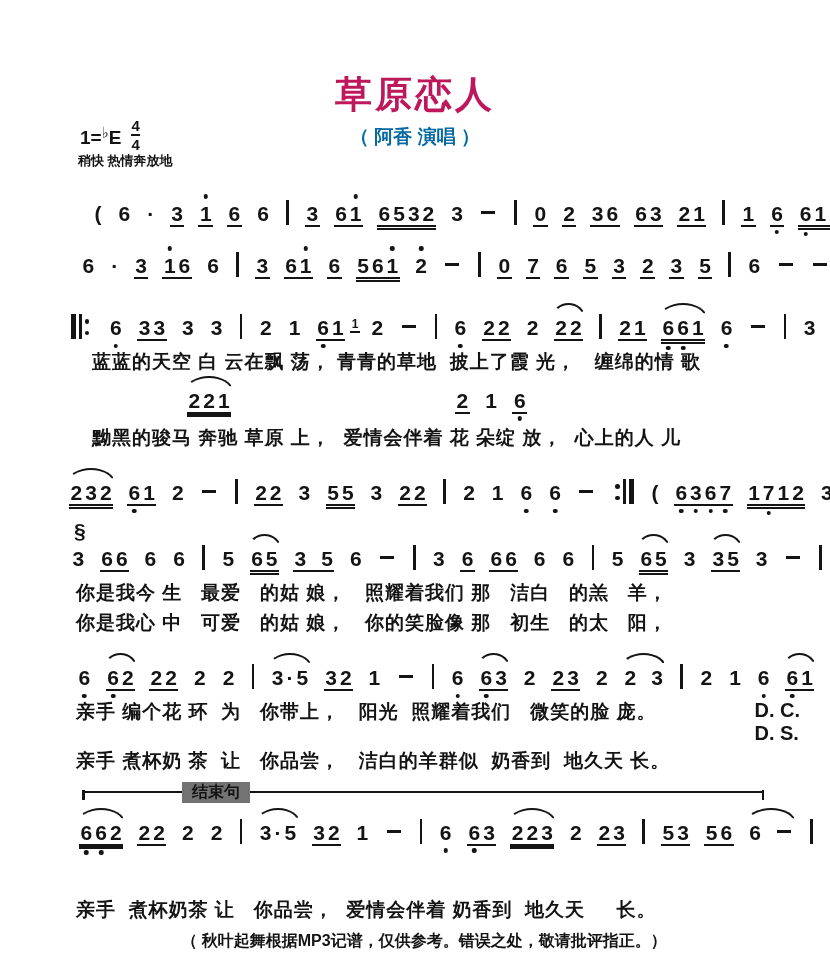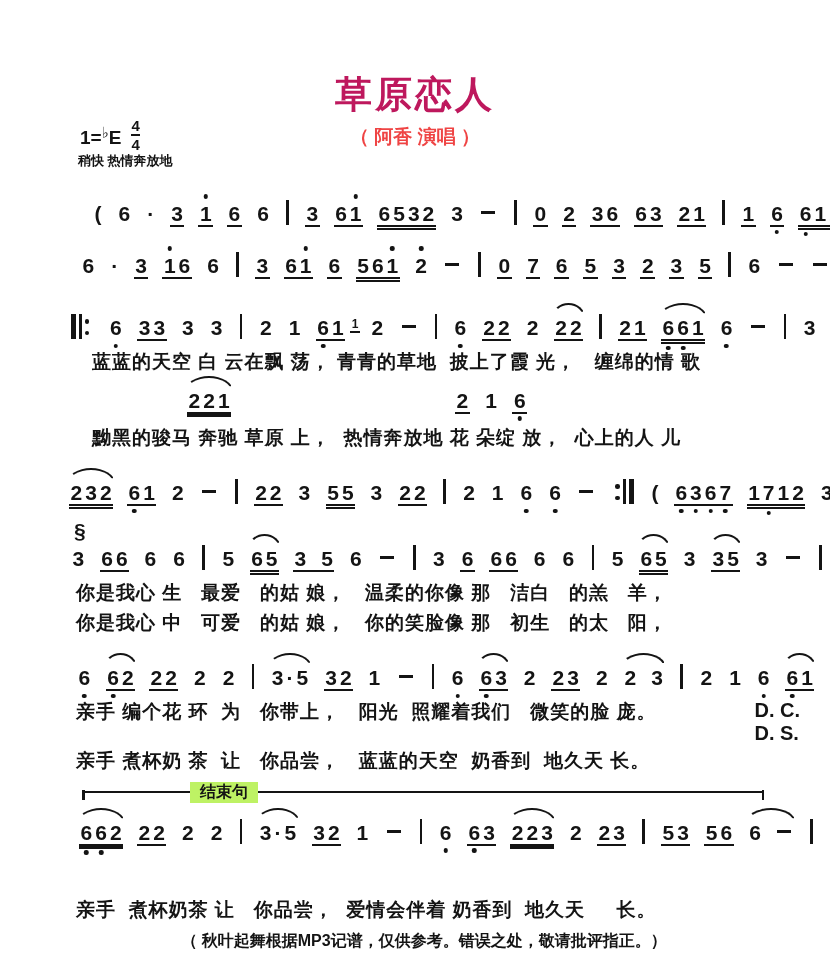--- a/index.html
+++ b/index.html
@@ -47,51 +47,51 @@
   .rd::before{top:2px;} .rd::after{bottom:2px;}
   .tok.bar{margin:0 9px;}
   .lyr{position:relative;font-size:19px;font-weight:bold;letter-spacing:1px;
        white-space:pre;line-height:1.4;margin-top:3px;}
   .side{position:absolute;right:-14px;top:0;font-size:20px;font-weight:bold;
         line-height:1.15;letter-spacing:0;white-space:pre;}
   .segno{font-size:21px;font-weight:bold;margin:8px 0 -12px 12px;}
   .ending{position:relative;height:12px;margin:16px 22px 0 20px;border-top:2.5px solid #141414;}
   .ending::before,.ending::after{content:"";position:absolute;top:-2.5px;width:2.5px;height:10px;background:#141414;}
   .ending::before{left:0;} .ending::after{right:0;}
-  .ending .elabel{position:absolute;left:108px;top:-11px;background:#bef264;padding:0 10px;
+  .ending .elabel{position:absolute;left:100px;top:-11px;background:#737373;padding:0 10px;
                   font-size:16px;font-weight:bold;}
   .footer-note{text-align:center;font-size:16px;font-weight:bold;margin-top:8px;white-space:pre;}
 </style>
 </head>
 <body>
 
 <div class="page">
   <div class="header">
     <div class="title" style="color: #be185d;">草原恋人</div>
-    <div class="subtitle" style="color: #ef4444;">（ 阿香 演唱 ）</div>
+    <div class="subtitle" style="color: #0369a1;">（ 阿香 演唱 ）</div>
     <div class="keysig">
       <span>1=</span><span class="flat">♭</span><span>E</span><span class="frac"><div class="num">4</div><div class="den">4</div></span>
     </div>
     <div class="tempo">稍快 热情奔放地</div>
   </div>
   <div class="score" id="score">
       <div class="mline" style="padding-left: 24px;"><span class="tok"><span class="dg">(</span></span><span class="tok"><span class="dg">6</span></span><span class="tok"><span class="dg">·</span></span><span class="tok u1"><span class="dg">3</span></span><span class="tok u1"><span class="dg">1<i class="da"></i></span></span><span class="tok u1"><span class="dg">6</span></span><span class="tok"><span class="dg">6</span></span><span class="tok bar"><i class="bl"></i></span><span class="tok u1"><span class="dg">3</span></span><span class="tok u1"><span class="dg">6</span><span class="dg">1<i class="da"></i></span></span><span class="tok u2"><span class="dg">6</span><span class="dg">5</span><span class="dg">3</span><span class="dg">2</span></span><span class="tok"><span class="dg">3</span></span><span class="tok"><i class="dash"></i></span><span class="tok bar"><i class="bl"></i></span><span class="tok u1"><span class="dg">0</span></span><span class="tok u1"><span class="dg">2</span></span><span class="tok u1"><span class="dg">3</span><span class="dg">6</span></span><span class="tok u1"><span class="dg">6</span><span class="dg">3</span></span><span class="tok u1"><span class="dg">2</span><span class="dg">1</span></span><span class="tok bar"><i class="bl"></i></span><span class="tok u1"><span class="dg">1</span></span><span class="tok u1"><span class="dg">6<i class="db"></i></span></span><span class="tok u2"><span class="dg">6<i class="db"></i></span><span class="dg">1</span><span class="dg">2</span></span></div>
       <div class="mline" style="padding-left: 12px; margin-top: 6px;"><span class="tok"><span class="dg">6</span></span><span class="tok"><span class="dg">·</span></span><span class="tok u1"><span class="dg">3</span></span><span class="tok u1"><span class="dg">1<i class="da"></i></span><span class="dg">6</span></span><span class="tok"><span class="dg">6</span></span><span class="tok bar"><i class="bl"></i></span><span class="tok u1"><span class="dg">3</span></span><span class="tok u1"><span class="dg">6</span><span class="dg">1<i class="da"></i></span></span><span class="tok u1"><span class="dg">6</span></span><span class="tok u2"><span class="dg">5</span><span class="dg">6</span><span class="dg">1<i class="da"></i></span></span><span class="tok"><span class="dg">2<i class="da"></i></span></span><span class="tok"><i class="dash"></i></span><span class="tok bar"><i class="bl"></i></span><span class="tok u1"><span class="dg">0</span></span><span class="tok u1"><span class="dg">7</span></span><span class="tok u1"><span class="dg">6</span></span><span class="tok u1"><span class="dg">5</span></span><span class="tok u1"><span class="dg">3</span></span><span class="tok u1"><span class="dg">2</span></span><span class="tok u1"><span class="dg">3</span></span><span class="tok u1"><span class="dg">5</span></span><span class="tok bar"><i class="bl"></i></span><span class="tok"><span class="dg">6</span></span><span class="tok"><i class="dash"></i></span><span class="tok"><i class="dash"></i></span></div>
       <div class="mline" style="margin-top: 16px;"><span class="tok bar"><i class="bl thick"></i><i class="bl"></i><i class="rd"></i></span><span class="tok"><span class="dg">6<i class="db"></i></span></span><span class="tok u1"><span class="dg">3</span><span class="dg">3</span></span><span class="tok"><span class="dg">3</span></span><span class="tok"><span class="dg">3</span></span><span class="tok bar"><i class="bl"></i></span><span class="tok"><span class="dg">2</span></span><span class="tok"><span class="dg">1</span></span><span class="tok u1"><span class="dg">6<i class="db"></i></span><span class="dg">1</span></span><span class="tok u1 small"><span class="dg">1</span></span><span class="tok"><span class="dg">2</span></span><span class="tok"><i class="dash"></i></span><span class="tok bar"><i class="bl"></i></span><span class="tok"><span class="dg">6<i class="db"></i></span></span><span class="tok u1"><span class="dg">2</span><span class="dg">2</span></span><span class="tok"><span class="dg">2</span></span><span class="tok u1"><i class="arc"></i><span class="dg">2</span><span class="dg">2</span></span><span class="tok bar"><i class="bl"></i></span><span class="tok u1"><span class="dg">2</span><span class="dg">1</span></span><span class="tok u2"><i class="arc"></i><span class="dg">6<i class="db"></i></span><span class="dg">6<i class="db"></i></span><span class="dg">1</span></span><span class="tok"><span class="dg">6<i class="db"></i></span></span><span class="tok"><i class="dash"></i></span><span class="tok bar"><i class="bl"></i></span><span class="tok"><span class="dg">3</span></span></div>
       <div class="lyr" style="padding-left: 30px;">蓝蓝的天空 白 云在飘 荡， 青青的草地  披上了霞 光，   缠绵的情 歌</div>
       <div class="mline"><span style="display: inline-block; width: 118px;"></span><span class="tok u2"><i class="arc"></i><span class="dg">2</span><span class="dg">2</span><span class="dg">1</span></span><span style="display: inline-block; width: 210px;"></span><span class="tok u1"><span class="dg">2</span></span><span class="tok"><span class="dg">1</span></span><span class="tok u1"><span class="dg">6<i class="db"></i></span></span></div>
-      <div class="lyr" style="padding-left: 30px;">黝黑的骏马 奔驰 草原 上，  热情奔放地 花 朵绽 放，  心上的人 儿</div>
+      <div class="lyr" style="padding-left: 30px;">黝黑的骏马 奔驰 草原 上，  爱情会伴着 花 朵绽 放，  心上的人 儿</div>
       <div class="mline" style="margin-top: 14px;"><span class="tok u2"><i class="arc"></i><span class="dg">2</span><span class="dg">3</span><span class="dg">2</span></span><span class="tok u1"><span class="dg">6<i class="db"></i></span><span class="dg">1</span></span><span class="tok"><span class="dg">2</span></span><span class="tok"><i class="dash"></i></span><span class="tok bar"><i class="bl"></i></span><span class="tok u1"><span class="dg">2</span><span class="dg">2</span></span><span class="tok"><span class="dg">3</span></span><span class="tok u2"><span class="dg">5</span><span class="dg">5</span></span><span class="tok"><span class="dg">3</span></span><span class="tok u1"><span class="dg">2</span><span class="dg">2</span></span><span class="tok bar"><i class="bl"></i></span><span class="tok"><span class="dg">2</span></span><span class="tok"><span class="dg">1</span></span><span class="tok"><span class="dg">6<i class="db"></i></span></span><span class="tok"><span class="dg">6<i class="db"></i></span></span><span class="tok"><i class="dash"></i></span><span class="tok bar"><i class="rd"></i><i class="bl"></i><i class="bl thick"></i></span><span class="tok"><span class="dg">(</span></span><span class="tok u1"><span class="dg">6<i class="db"></i></span><span class="dg">3<i class="db"></i></span><span class="dg">6<i class="db"></i></span><span class="dg">7<i class="db"></i></span></span><span class="tok u2"><span class="dg">1</span><span class="dg">7<i class="db"></i></span><span class="dg">1</span><span class="dg">2</span></span><span class="tok"><span class="dg">3</span></span></div>
       <div class="segno">§</div>
       <div class="mline" style="padding-left: 2px;"><span class="tok"><span class="dg">3</span></span><span class="tok u1"><span class="dg">6</span><span class="dg">6</span></span><span class="tok"><span class="dg">6</span></span><span class="tok"><span class="dg">6</span></span><span class="tok bar"><i class="bl"></i></span><span class="tok"><span class="dg">5</span></span><span class="tok u2"><i class="arc"></i><span class="dg">6</span><span class="dg">5</span></span><span class="tok u1"><span class="dg">3</span><i class="gap"></i><span class="dg">5</span></span><span class="tok"><span class="dg">6</span></span><span class="tok"><i class="dash"></i></span><span class="tok bar"><i class="bl"></i></span><span class="tok"><span class="dg">3</span></span><span class="tok u1"><span class="dg">6</span></span><span class="tok u1"><span class="dg">6</span><span class="dg">6</span></span><span class="tok"><span class="dg">6</span></span><span class="tok"><span class="dg">6</span></span><span class="tok bar"><i class="bl"></i></span><span class="tok"><span class="dg">5</span></span><span class="tok u2"><i class="arc"></i><span class="dg">6</span><span class="dg">5</span></span><span class="tok"><span class="dg">3</span></span><span class="tok u1"><i class="arc"></i><span class="dg">3</span><span class="dg">5</span></span><span class="tok"><span class="dg">3</span></span><span class="tok"><i class="dash"></i></span><span class="tok bar"><i class="bl"></i></span></div>
-      <div class="lyr" style="padding-left: 14px;">你是我心 生   最爱   的姑 娘，   温柔的你像 那   洁白   的羔   羊，</div>
+      <div class="lyr" style="padding-left: 14px;">你是我今 生   最爱   的姑 娘，   照耀着我们 那   洁白   的羔   羊，</div>
       <div class="lyr" style="padding-left: 14px;">你是我心 中   可爱   的姑 娘，   你的笑脸像 那   初生   的太   阳，</div>
       <div class="mline" style="padding-left: 8px; margin-top: 14px;"><span class="tok"><span class="dg">6<i class="db"></i></span></span><span class="tok u1"><i class="arc"></i><span class="dg">6<i class="db"></i></span><span class="dg">2</span></span><span class="tok u1"><span class="dg">2</span><span class="dg">2</span></span><span class="tok"><span class="dg">2</span></span><span class="tok"><span class="dg">2</span></span><span class="tok bar"><i class="bl"></i></span><span class="tok"><i class="arc"></i><span class="dg">3</span><span class="dg">·</span><span class="dg">5</span></span><span class="tok u1"><span class="dg">3</span><span class="dg">2</span></span><span class="tok"><span class="dg">1</span></span><span class="tok"><i class="dash"></i></span><span class="tok bar"><i class="bl"></i></span><span class="tok"><span class="dg">6<i class="db"></i></span></span><span class="tok u1"><i class="arc"></i><span class="dg">6<i class="db"></i></span><span class="dg">3</span></span><span class="tok"><span class="dg">2</span></span><span class="tok u1"><span class="dg">2</span><span class="dg">3</span></span><span class="tok"><span class="dg">2</span></span><span class="tok"><i class="arc"></i><span class="dg">2</span><i class="gap"></i><span class="dg">3</span></span><span class="tok bar"><i class="bl"></i></span><span class="tok"><span class="dg">2</span></span><span class="tok"><span class="dg">1</span></span><span class="tok"><span class="dg">6<i class="db"></i></span></span><span class="tok u1"><i class="arc"></i><span class="dg">6<i class="db"></i></span><span class="dg">1</span></span><span class="tok"><span class="dg">6</span></span></div>
       <div class="lyr" style="padding-left: 14px;">亲手 编个花 环  为   你带上，   阳光  照耀着我们   微笑的脸 庞。<div class="side"><div>D. C.</div><div>D. S.</div></div></div>
-      <div class="lyr" style="padding-left: 14px; margin-top: 22px;">亲手 煮杯奶 茶  让   你品尝，   蓝蓝的天空  奶香到  地久天 长。</div>
+      <div class="lyr" style="padding-left: 14px; margin-top: 22px;">亲手 煮杯奶 茶  让   你品尝，   洁白的羊群似  奶香到  地久天 长。</div>
       <div class="ending">
         <span class="elabel">结束句</span>
       </div>
       <div class="mline" style="padding-left: 10px;"><span class="tok u2"><i class="arc"></i><span class="dg">6<i class="db"></i></span><span class="dg">6<i class="db"></i></span><span class="dg">2</span></span><span class="tok u1"><span class="dg">2</span><span class="dg">2</span></span><span class="tok"><span class="dg">2</span></span><span class="tok"><span class="dg">2</span></span><span class="tok bar"><i class="bl"></i></span><span class="tok"><i class="arc"></i><span class="dg">3</span><span class="dg">·</span><span class="dg">5</span></span><span class="tok u1"><span class="dg">3</span><span class="dg">2</span></span><span class="tok"><span class="dg">1</span></span><span class="tok"><i class="dash"></i></span><span class="tok bar"><i class="bl"></i></span><span class="tok"><span class="dg">6<i class="db"></i></span></span><span class="tok u1"><span class="dg">6<i class="db"></i></span><span class="dg">3</span></span><span class="tok u2"><i class="arc"></i><span class="dg">2</span><span class="dg">2</span><span class="dg">3</span></span><span class="tok"><span class="dg">2</span></span><span class="tok u1"><span class="dg">2</span><span class="dg">3</span></span><span class="tok bar"><i class="bl"></i></span><span class="tok u1"><span class="dg">5</span><span class="dg">3</span></span><span class="tok u1"><span class="dg">5</span><span class="dg">6</span></span><span class="tok"><i class="arc"></i><span class="dg">6</span><i class="gap"></i><i class="dash"></i></span><span class="tok bar"><i class="bl"></i></span><span class="tok"><span class="dg">6</span></span></div>
       <div class="lyr" style="padding-left: 14px; margin-top: 46px;">亲手  煮杯奶茶 让   你品尝，  爱情会伴着 奶香到  地久天     长。</div>
       <div class="footer-note">（ 秋叶起舞根据MP3记谱，仅供参考。错误之处，敬请批评指正。）</div>
     </div>
 </div>
 
 </body></html>

